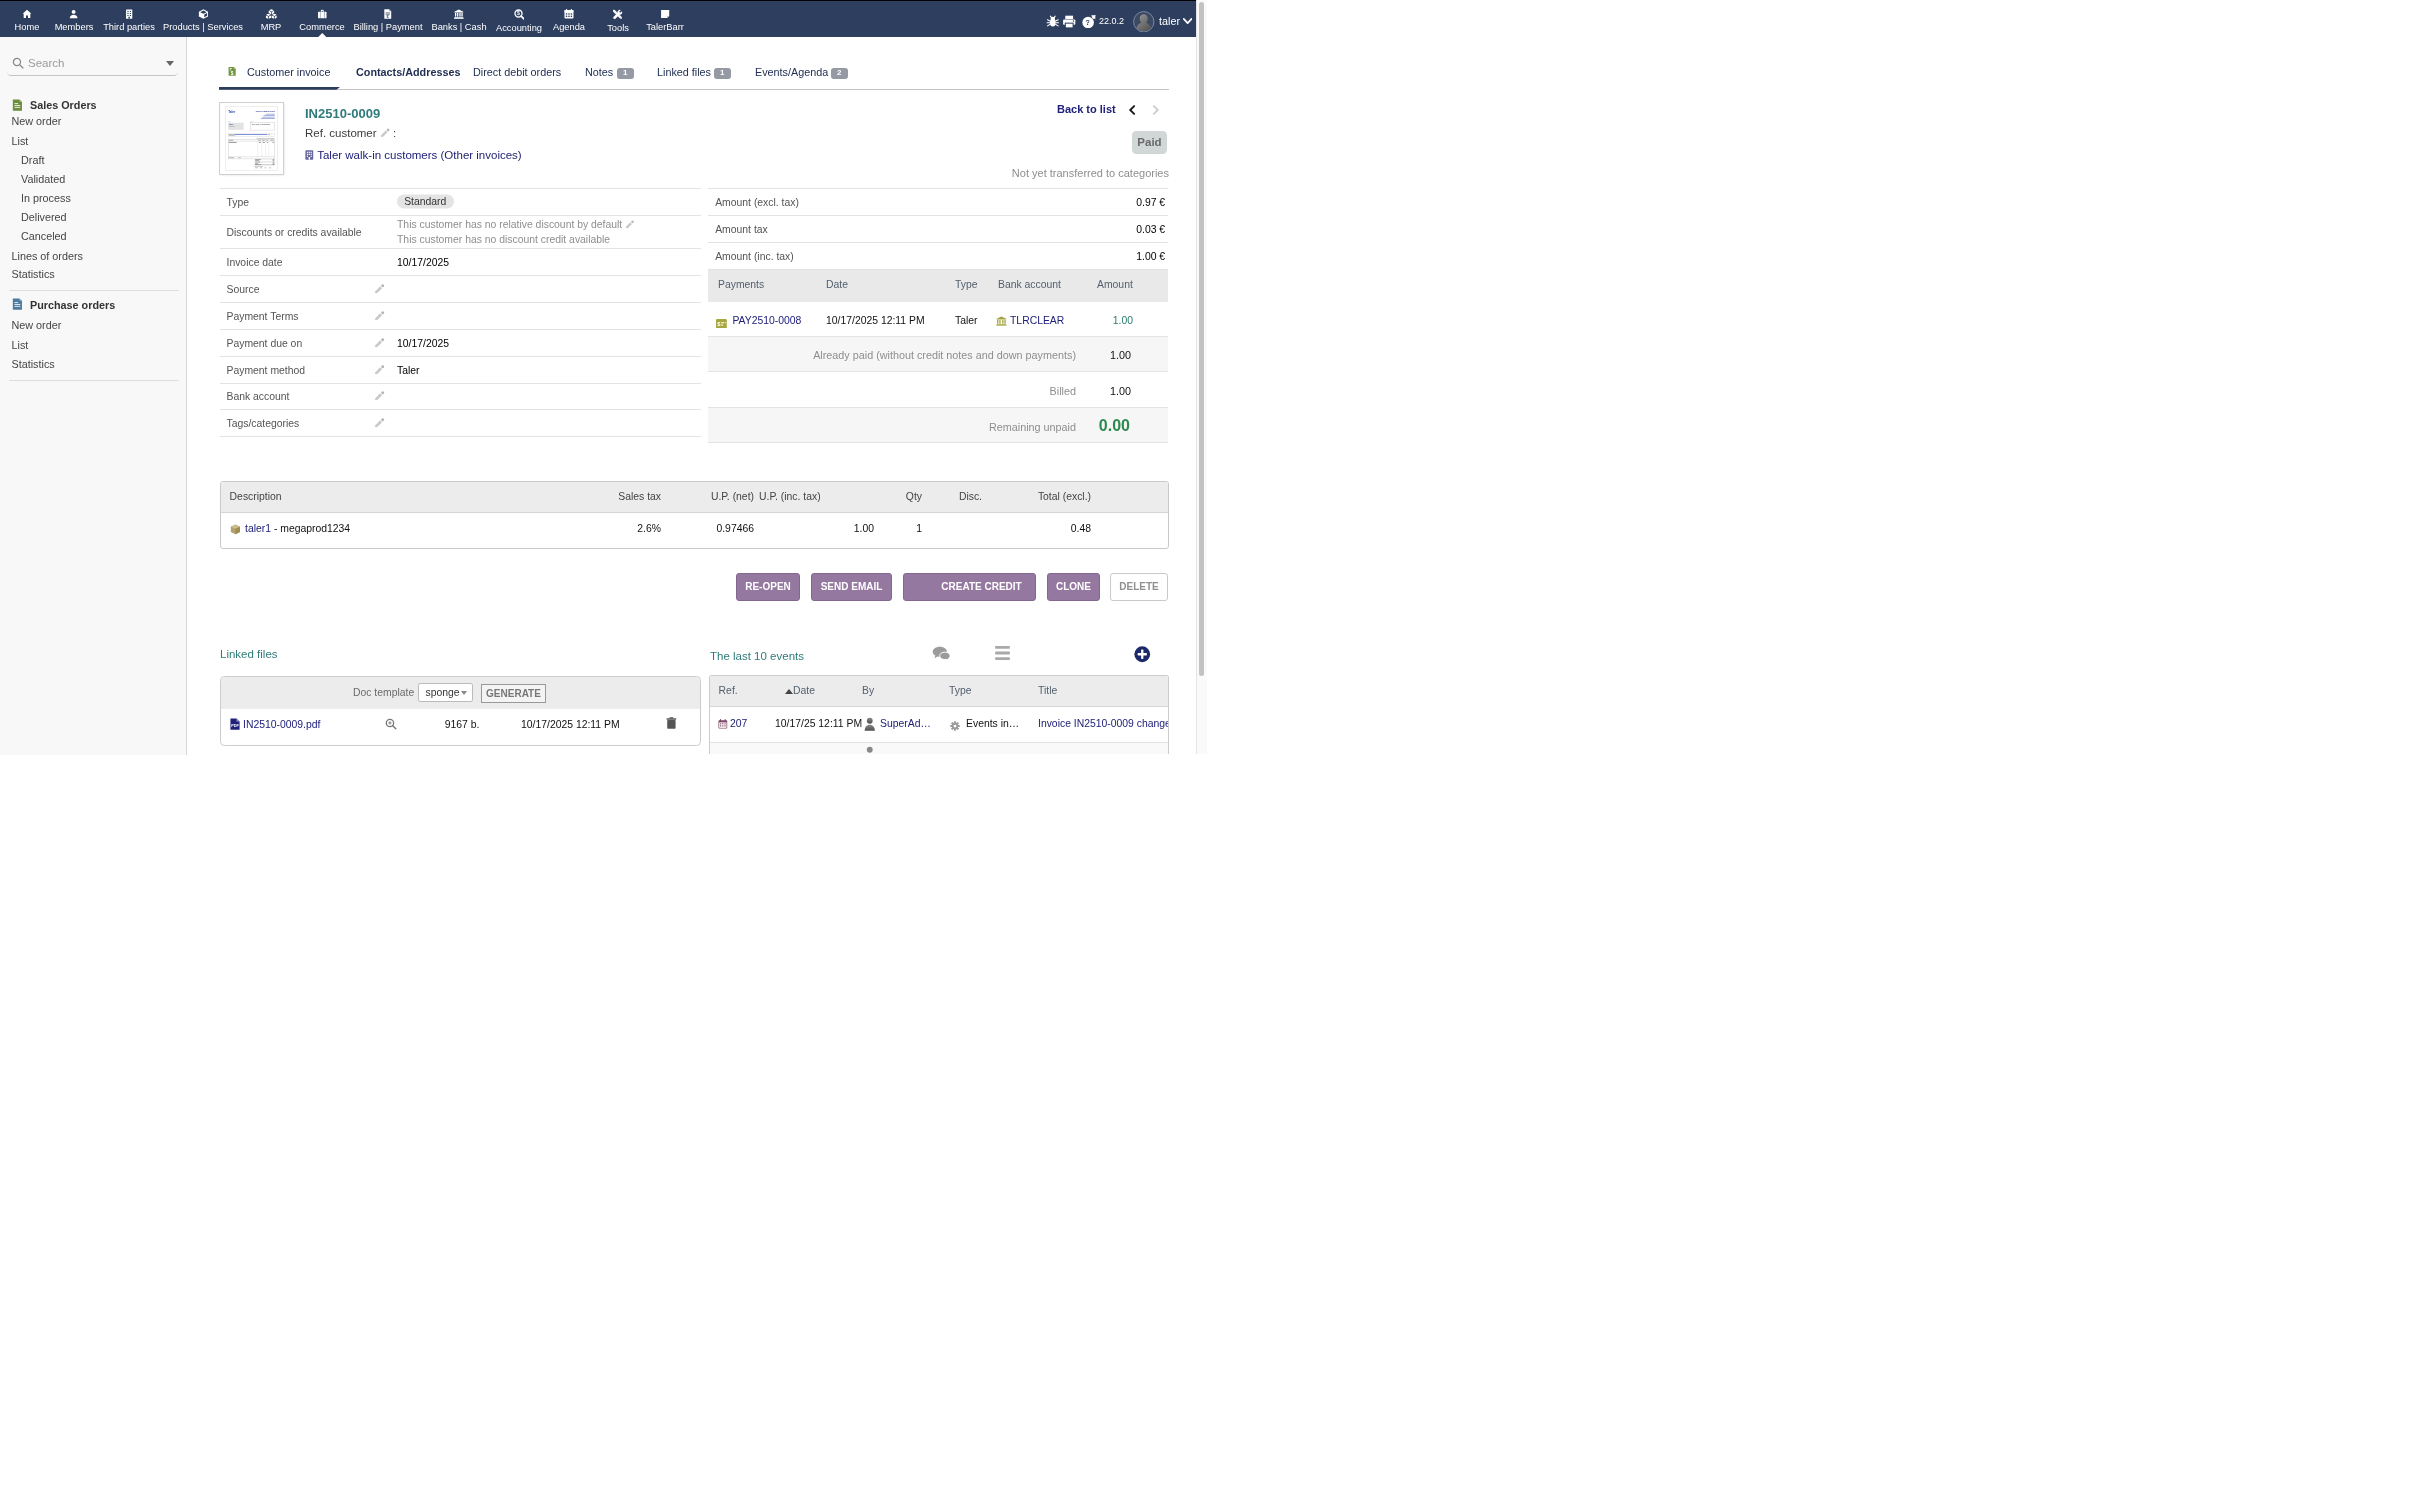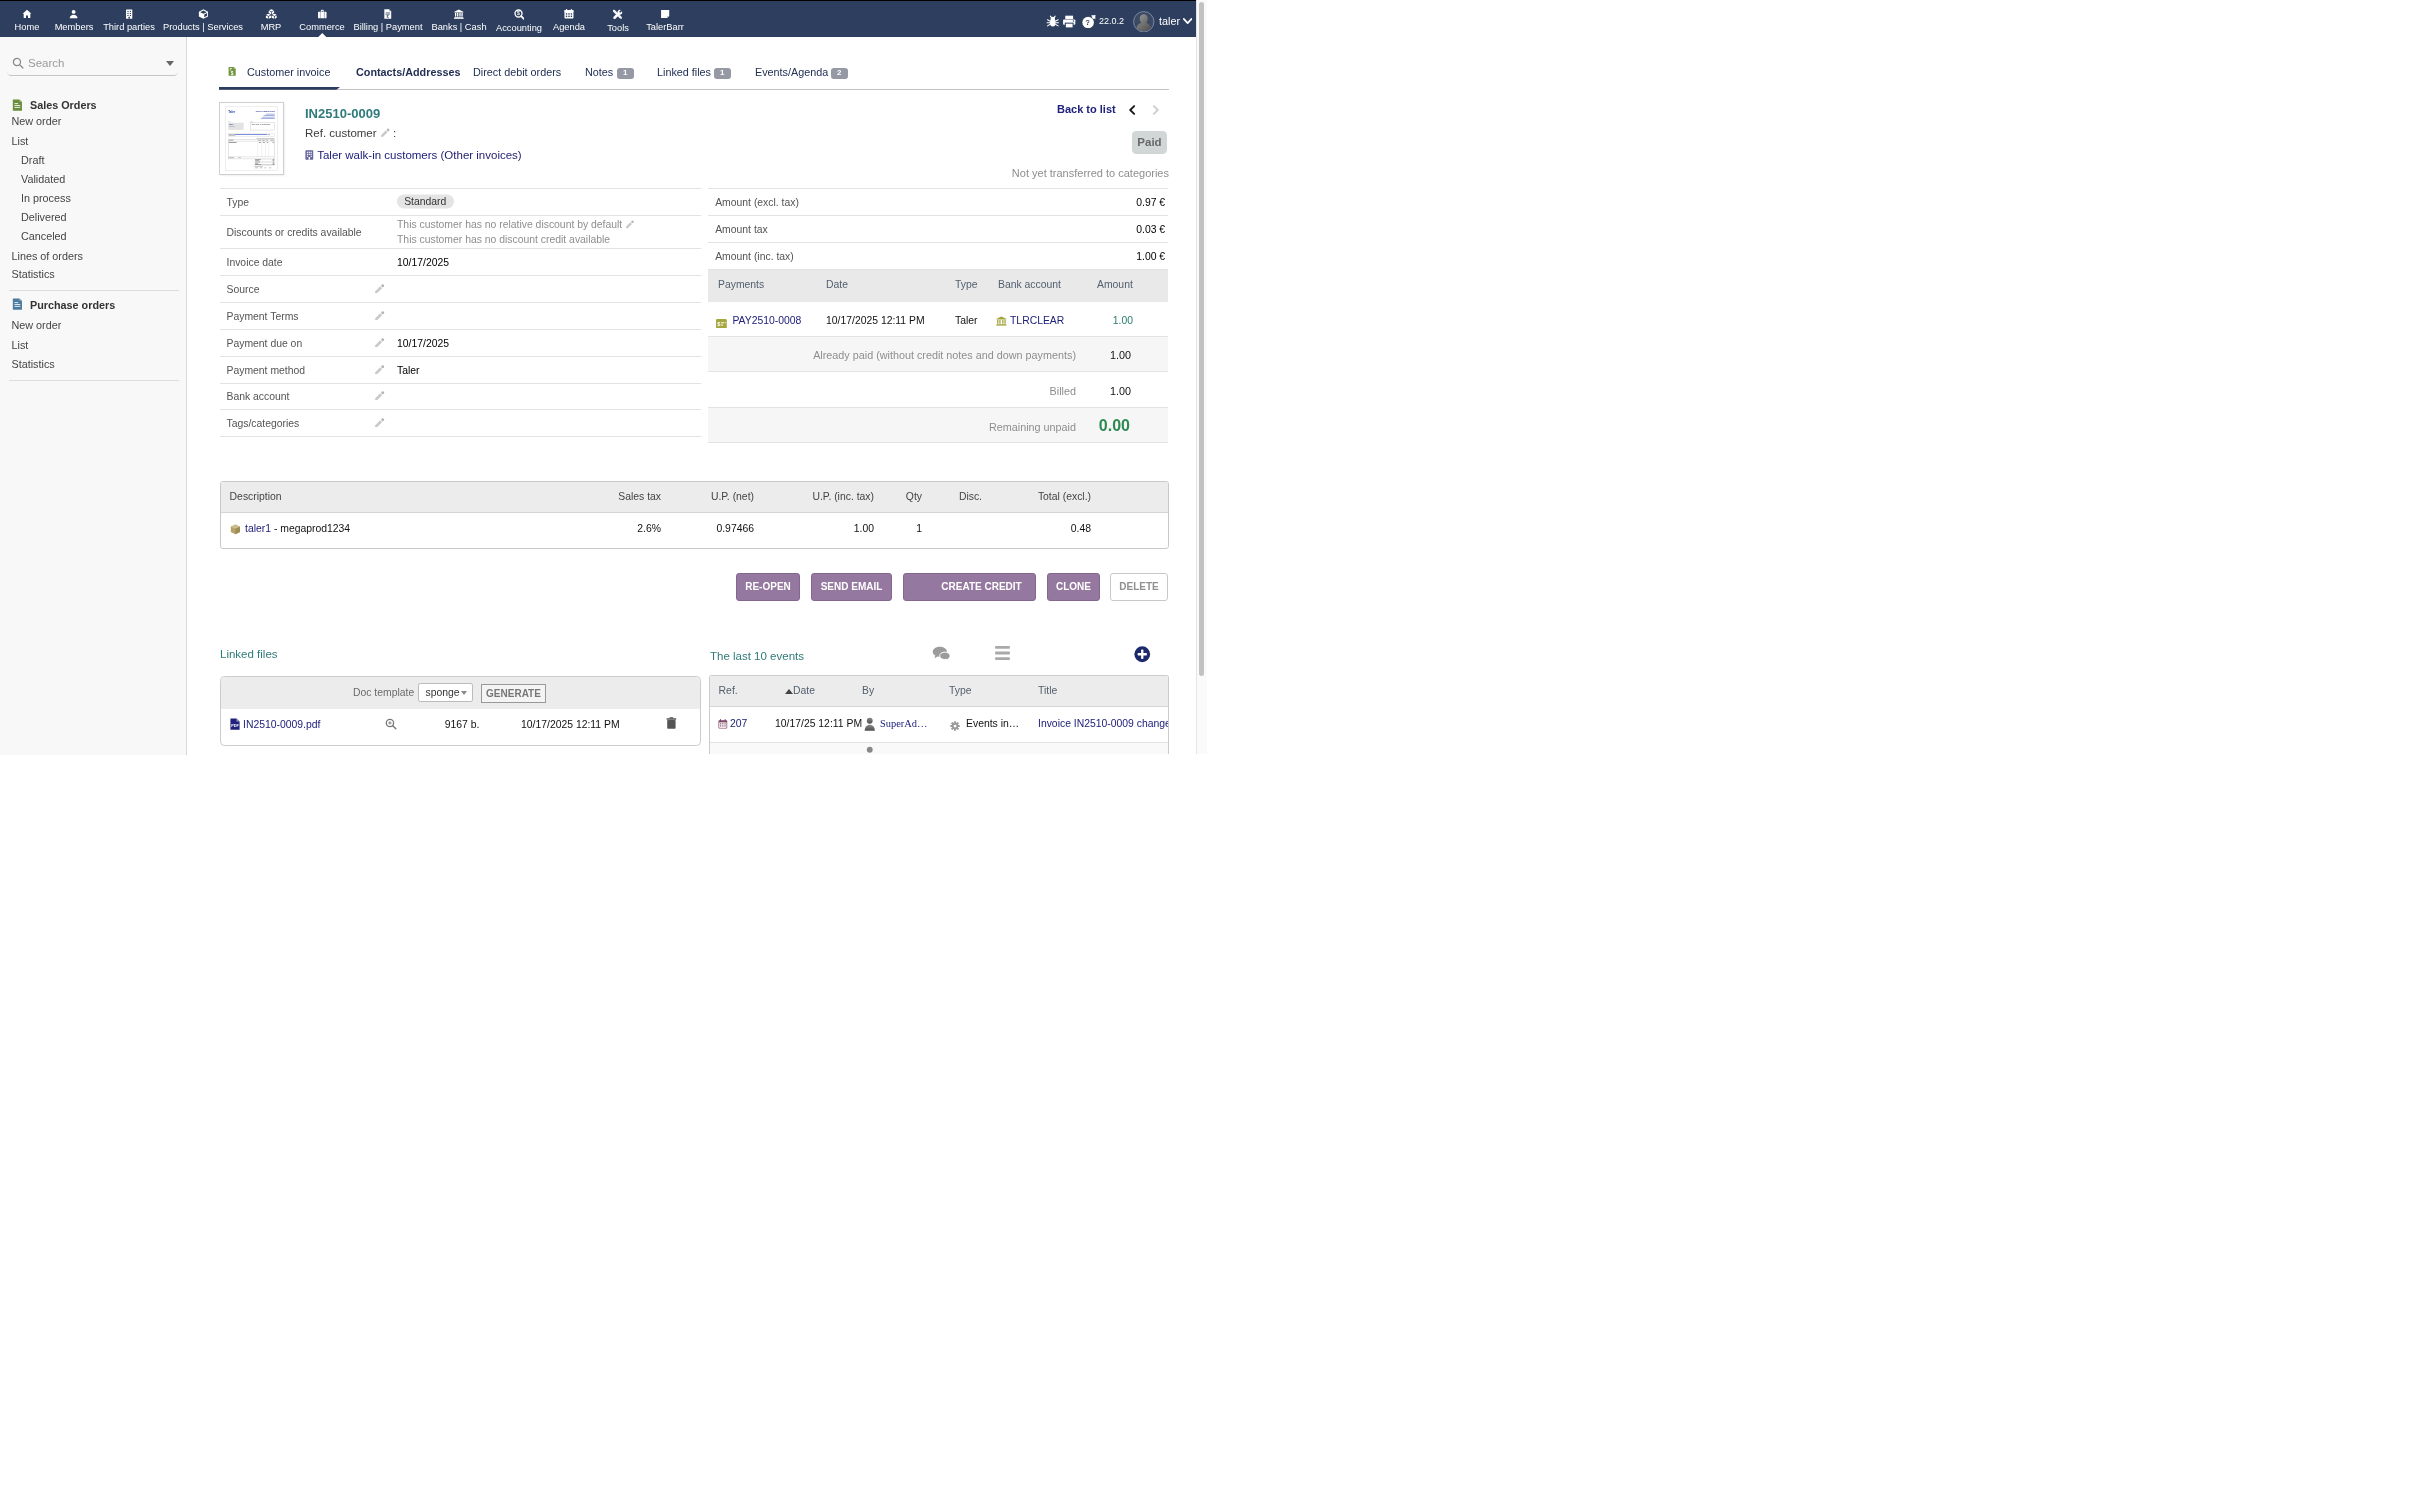--- a/index.html
+++ b/index.html
@@ -474,21 +474,21 @@
   <div class="abs" style="left:708px;top:408px;width:460px;height:35px;background:#f6f6f6;border-bottom:0.7px solid #e3e3e3;font-size:10.8px;">
       <div class="abs" style="left:72px;top:13.3px;width:296px;text-align:right;color:#8e8e8e;">Remaining unpaid</div>
       <div class="abs" style="left:314px;top:9px;width:108px;text-align:right;color:#2c8a50;font-size:16px;font-weight:bold;">0.00</div>
     </div>
 
   <div class="abs" style="left:220px;top:481px;width:949px;height:68px;border:0.7px solid #c9c9c9;border-radius:2.9px;background:#fff;">
     <div style="position:absolute;left:0;top:0;width:100%;height:30.5px;background:#ececec;border-bottom:0.7px solid #d5d5d5;border-radius:2.9px 2.9px 0 0;"></div>
     <div class="abs lhead" style="left:8.6px;">Description</div>
     <div class="abs lhead" style="left:325px;width:115px;text-align:right;">Sales tax</div>
     <div class="abs lhead" style="left:418px;width:115px;text-align:right;">U.P. (net)</div>
-    <div class="abs lhead" style="left:538px;width:115px;text-align:right;">U.P. (inc. tax)</div>
+    <div class="abs lhead" style="left:538px;width:115px;">U.P. (inc. tax)</div>
     <div class="abs lhead" style="left:586px;width:115px;text-align:right;">Qty</div>
     <div class="abs lhead" style="left:646px;width:115px;text-align:right;">Disc.</div>
     <div class="abs lhead" style="left:755px;width:115px;text-align:right;">Total (excl.)</div>
     <svg class="abs" style="left:8.6px;top:42px" width="10.8" height="10.8" viewBox="0 0 16 16">
         <path d="M8 0.8 14.8 4 14.8 12 8 15.2 1.2 12 1.2 4Z" fill="#b4a268"></path>
         <path d="M8 0.8 14.8 4 8 7.2 1.2 4Z" fill="#cbbd8d"></path>
         <path d="M8 7.2 14.8 4 14.8 12 8 15.2Z" fill="#9e8d55"></path>
       </svg>
     <div class="abs" style="left:24px;top:41px;font-size:10.4px;"><span style="color:#20217b;">taler1</span><span style="color:#111;"> - megaprod1234</span></div>
     <div class="abs lval" style="left:325px;">2.6%</div>
@@ -573,21 +573,21 @@
     <svg class="abs" style="left:154px;top:41px" width="11.5" height="14.4" viewBox="0 0 16 20">
         <defs>
           <linearGradient id="pg" x1="0" y1="0" x2="0" y2="1">
             <stop offset="0" stop-color="#8a8a8a"></stop>
             <stop offset="1" stop-color="#4e4e4e"></stop>
           </linearGradient>
         </defs>
         <circle cx="8" cy="5.2" r="4.1" fill="url(#pg)"></circle>
         <path d="M1 19c0-5 2.9-8.2 7-8.2s7 3.2 7 8.2z" fill="url(#pg)"></path>
       </svg>
-    <div class="abs erow" style="left:170px;color:#20217b;font-family:Liberation Serif, serif;">SuperAd…</div>
+    <div class="abs erow" style="left:170px;color:#20217b;">SuperAd…</div>
     <svg class="abs" style="left:240px;top:45px" width="10" height="10" viewBox="0 0 16 16">
         <g fill="#9b9b9b">
           <g transform="translate(8,8)">
             <circle r="5.1"></circle>
             <g>
               <rect x="-1.7" y="-7.6" width="3.4" height="3.4" rx="0.7"></rect>
               <rect x="-1.7" y="4.2" width="3.4" height="3.4" rx="0.7"></rect>
               <rect x="-7.6" y="-1.7" width="3.4" height="3.4" rx="0.7"></rect>
               <rect x="4.2" y="-1.7" width="3.4" height="3.4" rx="0.7"></rect>
               <g transform="rotate(45)">

